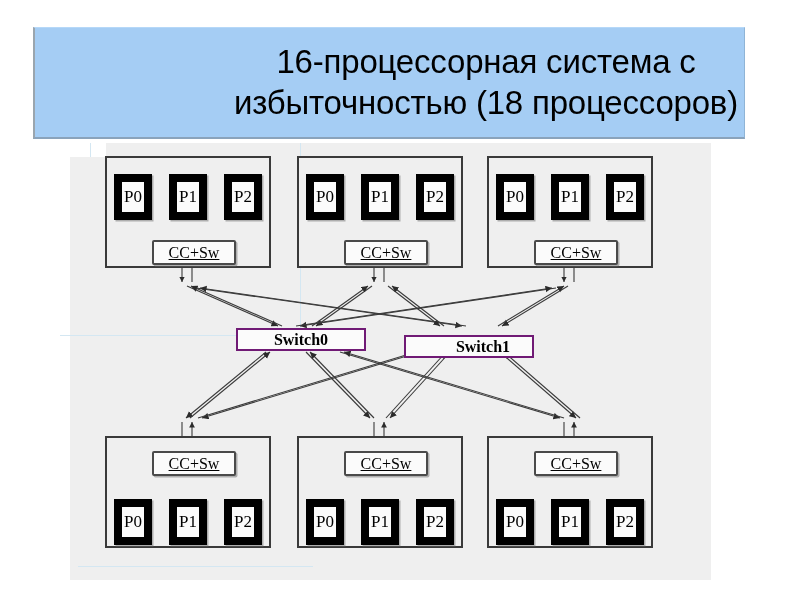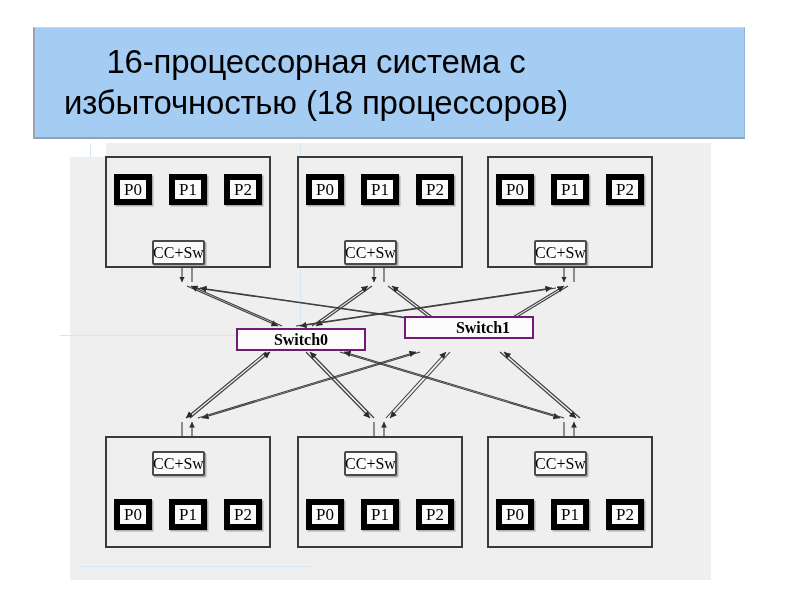--- a/index.html
+++ b/index.html
@@ -24,21 +24,21 @@
     width: 712px;
     height: 112px;
     background: #a5cdf4;
     border-left: 2px solid #9aa5ae;
     border-top: 1px solid #b6d8f8;
     border-right: 1px solid #8fb4d6;
     border-bottom: 2px solid #8aa3bb;
     box-sizing: border-box;
     display: flex;
     align-items: center;
-    justify-content: flex-start;
+    justify-content: flex-end;
     padding-left: 23px;
   }
   #title-text {
     font-family: "Liberation Sans", sans-serif;
     font-size: 33px;
     font-weight: 400;
     color: #000000;
     text-align: center;
     line-height: 1.22;
     letter-spacing: -0.2px;
@@ -93,47 +93,48 @@
     height: 112px;
     background: #efefef;
     border: 2px solid #3a3a3a;
     box-sizing: border-box;
   }
 
   
   .proc-box {
     position: absolute;
     width: 38px;
-    height: 31px;
+    height: 46px;
     background: #fbfbfb;
-    border: 6px solid #000000;
+    border: 8px solid #000000;
     box-sizing: border-box;
     display: flex;
     align-items: center;
     justify-content: center;
     font-family: "Liberation Serif", serif;
     font-size: 17px;
     color: #000000;
     box-shadow: 1.5px 1.5px 0 rgba(120,120,120,0.55);
   }
   .cc-box {
     position: absolute;
-    width: 53px;
+    width: 84px;
     height: 25px;
     background: #fbfbfb;
     border: 2px solid #4a4a4a;
     border-radius: 2px;
     box-sizing: border-box;
     display: flex;
     align-items: center;
     justify-content: center;
     font-family: "Liberation Serif", serif;
     font-size: 16px;
     color: #000000;
     box-shadow: 1.5px 1.5px 0 rgba(120,120,120,0.55);
+    text-decoration: underline;
   }
   .switch-box {
     position: absolute;
     width: 130px;
     height: 23px;
     background: #fbfbfb;
     border: 2px solid #701a75;
     box-sizing: border-box;
     display: flex;
     align-items: center;
@@ -319,21 +320,21 @@
   <div class="proc-box" style="left:416px; top:174px;">P2</div>
   <div class="cc-box" style="left:344px; top:240px;">CC+Sw</div>
 
   <div class="cluster" style="left:487px; top:156px;"></div>
   <div class="proc-box" style="left:496px; top:174px;">P0</div>
   <div class="proc-box" style="left:551px; top:174px;">P1</div>
   <div class="proc-box" style="left:606px; top:174px;">P2</div>
   <div class="cc-box" style="left:534px; top:240px;">CC+Sw</div>
 
   <div class="switch-box" style="left:236px; top:328px;">Switch0</div>
-  <div class="switch-box" style="left:404px; top:316px;padding-left:28px;">Switch1</div>
+  <div class="switch-box" style="left:404px; top:335px;padding-left:28px;">Switch1</div>
 
   <div class="cluster" style="left:105px; top:436px;"></div>
   <div class="cc-box" style="left:152px; top:451px;">CC+Sw</div>
   <div class="proc-box" style="left:114px; top:499px;">P0</div>
   <div class="proc-box" style="left:169px; top:499px;">P1</div>
   <div class="proc-box" style="left:224px; top:499px;">P2</div>
 
   <div class="cluster" style="left:297px; top:436px;"></div>
   <div class="cc-box" style="left:344px; top:451px;">CC+Sw</div>
   <div class="proc-box" style="left:306px; top:499px;">P0</div>

